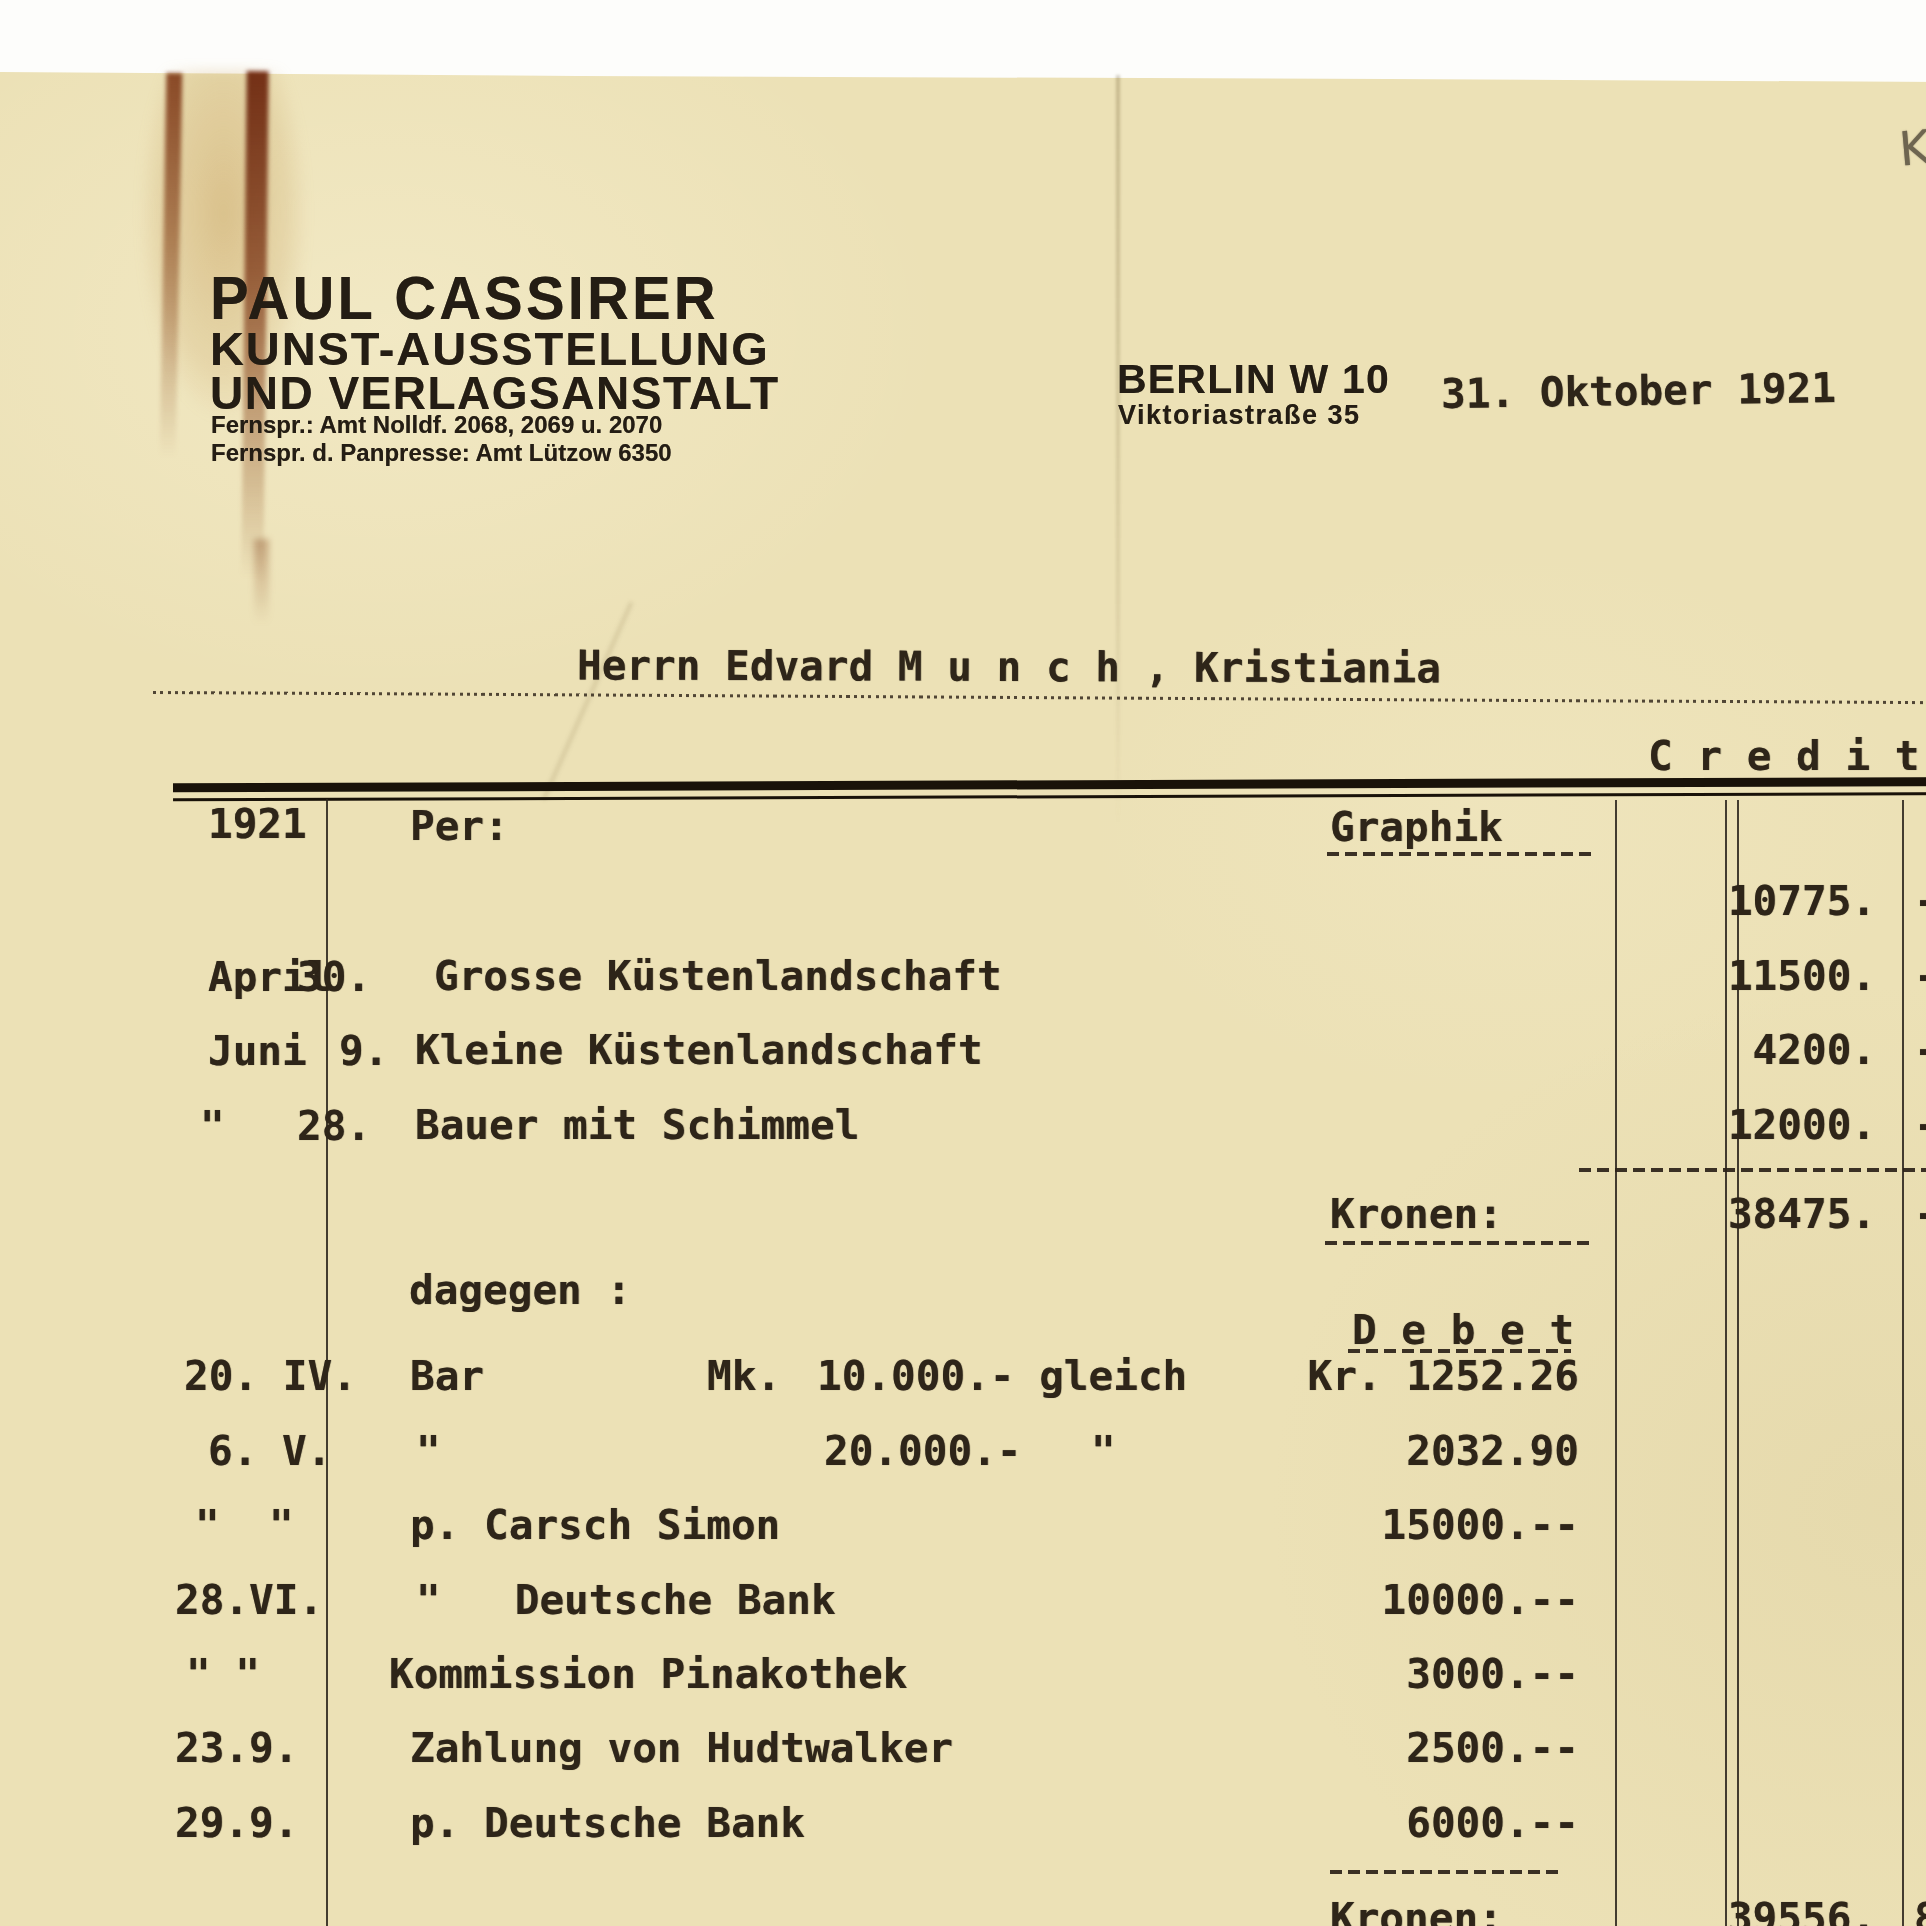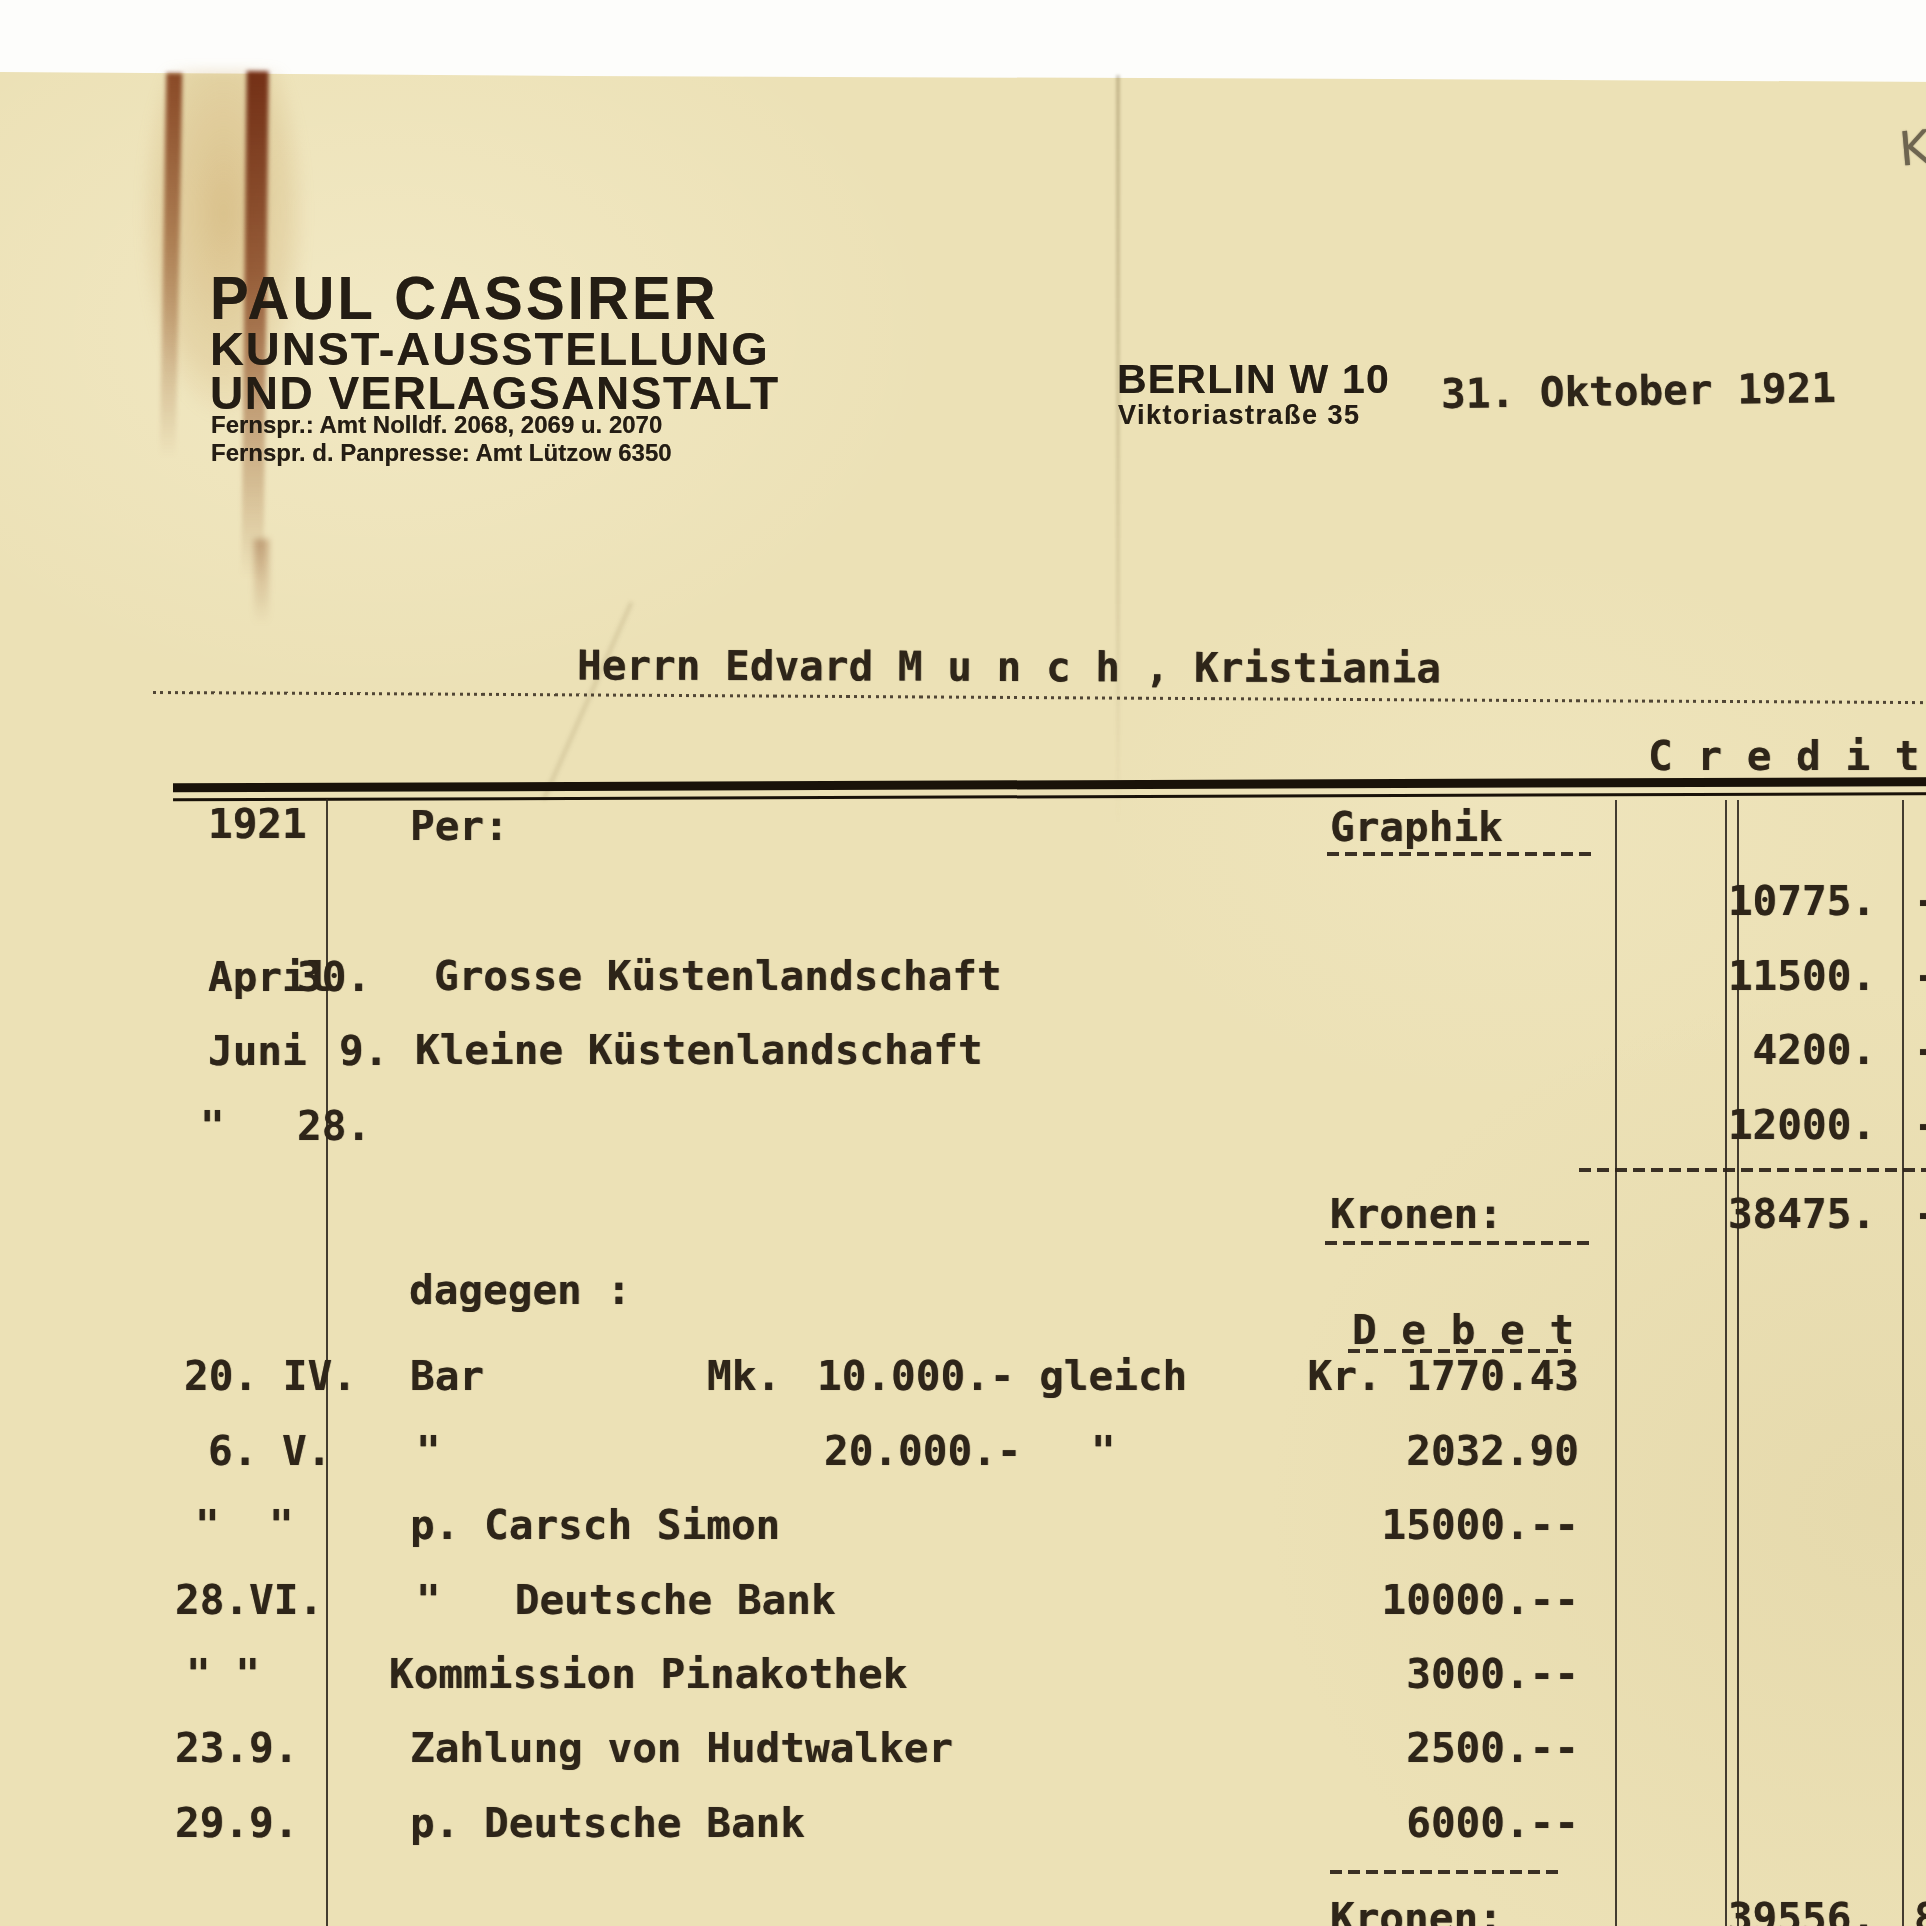--- a/index.html
+++ b/index.html
@@ -84,38 +84,39 @@
   <div class="tw" style="left:1914px;top:955px;">--</div>
 
   <div class="tw" style="left:208px;top:1030px;">Juni</div>
   <div class="tw" style="left:339px;top:1030px;">9.</div>
   <div class="tw" style="left:415px;top:1029px;">Kleine Küstenlandschaft</div>
   <div class="tw num" style="left:1683px;top:1029px;width:193px;">4200.</div>
   <div class="tw" style="left:1914px;top:1029px;">--</div>
 
   <div class="tw" style="left:200px;top:1105px;">"</div>
   <div class="tw" style="left:297px;top:1105px;">28.</div>
+  <div class="tw" style="left:415px;top:1104px;">Bauer mit Schimmel</div>
   <div class="tw num" style="left:1683px;top:1104px;width:193px;">12000.</div>
   <div class="tw" style="left:1914px;top:1104px;">--</div>
 
   <div class="dash" style="left:1579px;top:1168px;width:404px;"></div>
   <div class="tw" style="left:1330px;top:1193px;">Kronen:</div>
   <div class="tw num" style="left:1683px;top:1193px;width:193px;">38475.</div>
   <div class="tw" style="left:1914px;top:1193px;">--</div>
   <div class="dash" style="left:1325px;top:1241px;width:270px;"></div>
 
   <div class="tw" style="left:409px;top:1269px;">dagegen :</div>
   <div class="tw" style="left:1352px;top:1309px;">D e b e t</div>
   <div class="dash" style="left:1348px;top:1349px;width:223px;"></div>
 
   <div class="tw" style="left:184px;top:1355px;">20. IV.</div>
   <div class="tw" style="left:410px;top:1355px;">Bar</div>
   <div class="tw" style="left:707px;top:1355px;">Mk.</div>
   <div class="tw" style="left:817px;top:1355px;">10.000.- gleich</div>
-  <div class="tw num" style="left:1271px;top:1355px;width:308px;">Kr. 1770.43</div>
+  <div class="tw num" style="left:1271px;top:1355px;width:308px;">Kr. 1252.26</div>
 
   <div class="tw" style="left:208px;top:1430px;">6. V.</div>
   <div class="tw" style="left:416px;top:1430px;">"</div>
   <div class="tw" style="left:824px;top:1430px;">20.000.-</div>
   <div class="tw" style="left:1091px;top:1430px;">"</div>
   <div class="tw num" style="left:1271px;top:1430px;width:308px;">2032.90</div>
 
   <div class="tw" style="left:195px;top:1504px;">"  "</div>
   <div class="tw" style="left:410px;top:1504px;">p. Carsch Simon</div>
   <div class="tw num" style="left:1271px;top:1504px;width:308px;">15000.--</div>

